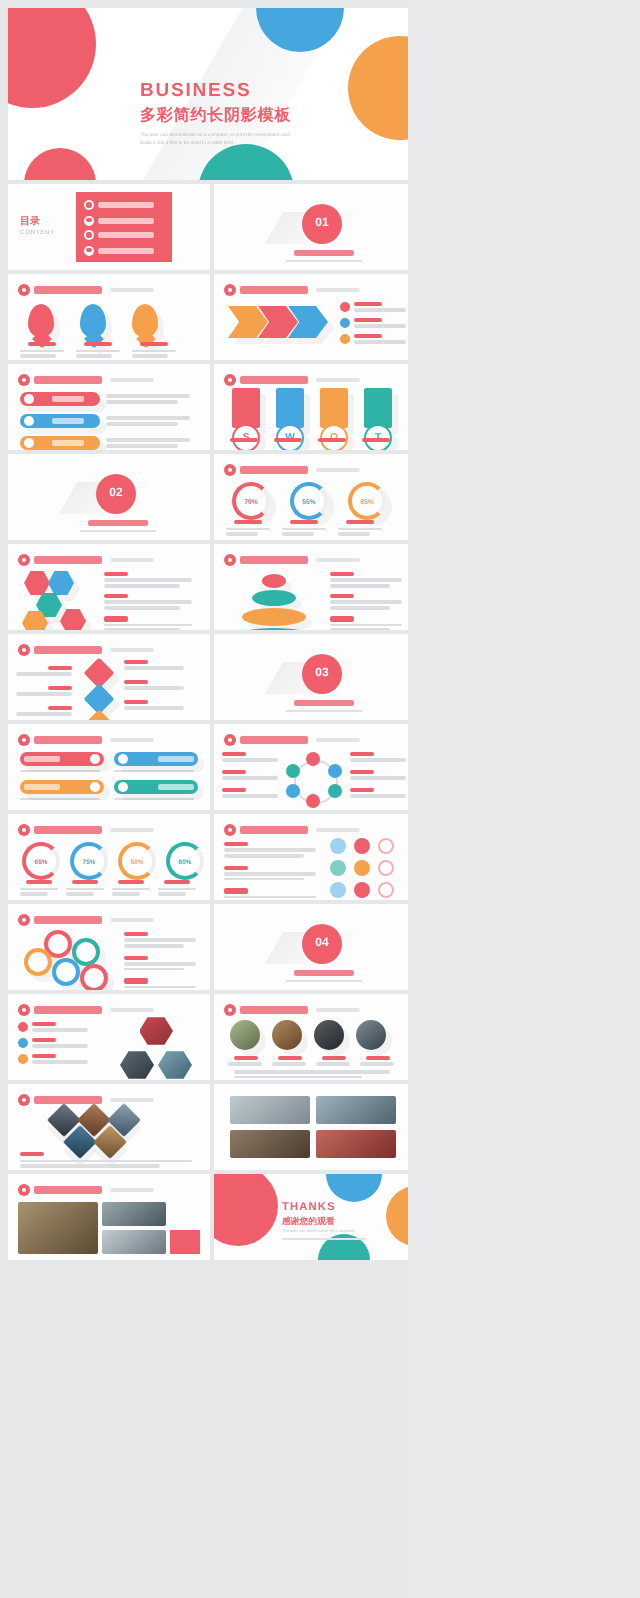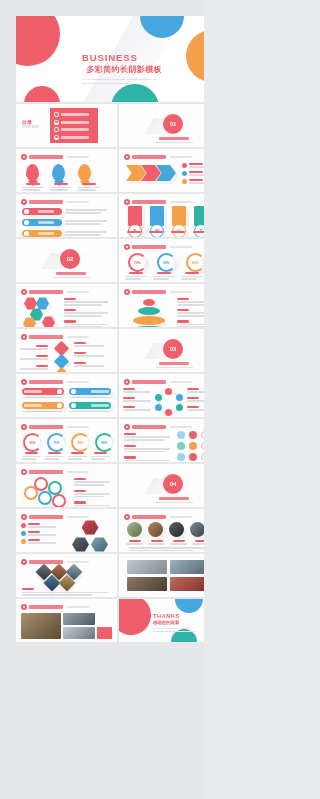--- a/index.html
+++ b/index.html
@@ -1,39 +1,39 @@
 <!DOCTYPE html>
 <html><head>
 <meta charset="utf-8">
 <style>
   html,body{margin:0;padding:0;background:#e9eaec;}
   body{width:204px;height:799px;font-family:"Liberation Sans",sans-serif;overflow:hidden;}
   .page{width:204px;height:799px;position:relative;background:#e6e7e9;}
-  .grid{display:flex;flex-wrap:wrap;gap:2px;padding:16px;width:205px;}
+  .grid{display:flex;flex-wrap:wrap;gap:2px;padding:4px;width:205px;}
   .slide{background:#fdfdfd;position:relative;overflow:hidden;width:101px;height:43px;box-sizing:border-box;}
   .slide.full{width:204px;height:86px;}
   .hdr{position:absolute;left:5px;top:5px;display:flex;align-items:center;gap:2px;}
   .hdr .dot{width:6px;height:6px;border-radius:50%;background:#ef5f6b;flex:0 0 auto;position:relative;}
   .hdr .dot:after{content:"";position:absolute;left:1.6px;top:1.6px;width:2.8px;height:2.8px;border-radius:50%;background:#fff;}
   .hdr .tt{height:4px;background:#f0808c;width:34px;border-radius:1px;}
   .hdr .tt2{height:2px;background:#e3e4e6;width:22px;border-radius:1px;margin-left:2px;}
   .lineS{height:1.6px;background:#dcdde0;border-radius:1px;}
   .cap{height:2.4px;background:#ef5f6b;border-radius:1px;}
   .shadow{filter:drop-shadow(3px 3px 0 rgba(0,0,0,0.045));}
 
   
   .cover{background:linear-gradient(120deg,#ffffff 0%,#ffffff 46%,#f2f3f5 46.4%,#fafafa 66%,#ffffff 66.4%,#ffffff 100%);}
   .cv-c1{position:absolute;left:-20px;top:-14px;width:64px;height:64px;border-radius:50%;background:#ef5f6b;}
   .cv-c2{position:absolute;left:124px;top:-22px;width:44px;height:44px;border-radius:50%;background:#45a7dd;}
   .cv-c3{position:absolute;left:170px;top:14px;width:52px;height:52px;border-radius:50%;background:#f5a04b;}
   .cv-c4{position:absolute;left:95px;top:68px;width:48px;height:48px;border-radius:50%;background:#2fb3a6;}
   .cv-c5{position:absolute;left:8px;top:70px;width:36px;height:36px;border-radius:50%;background:#ef5f6b;}
   .cv-txt{position:absolute;left:66px;top:36px;}
   .cv-title{color:#ef5f6b;font-size:9.5px;font-weight:bold;letter-spacing:.9px;line-height:11px;}
-  .cv-sub{color:#ef5f6b;font-size:8px;font-weight:bold;letter-spacing:.4px;margin-top:2px;line-height:10px;text-align:right;}
+  .cv-sub{color:#ef5f6b;font-size:8px;font-weight:bold;letter-spacing:.4px;margin-top:2px;line-height:10px;}
   .cv-desc{font-size:2.4px;color:#b9bbbf;width:80px;line-height:3.6px;margin-top:3px;}
 
   
   .toc-panel{position:absolute;left:34px;top:4px;width:48px;height:35px;background:#ef5f6b;}
   .toc-bar{position:absolute;left:34px;top:4px;width:2px;height:35px;background:#2fb3a6;}
   .toc-left{position:absolute;left:6px;top:15px;}
   .toc-cn{color:#ef5f6b;font-size:5px;font-weight:bold;}
   .toc-en{color:#b0b2b6;font-size:3px;letter-spacing:.4px;}
   .toc-row{display:flex;align-items:center;gap:2px;margin-bottom:2.5px;}
   .toc-ico{width:5px;height:5px;border-radius:50%;background:#fff;flex:0 0 auto;position:relative;}

